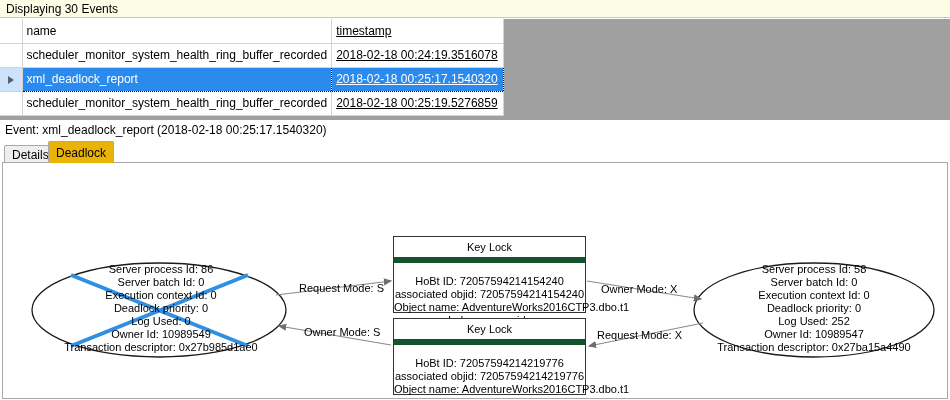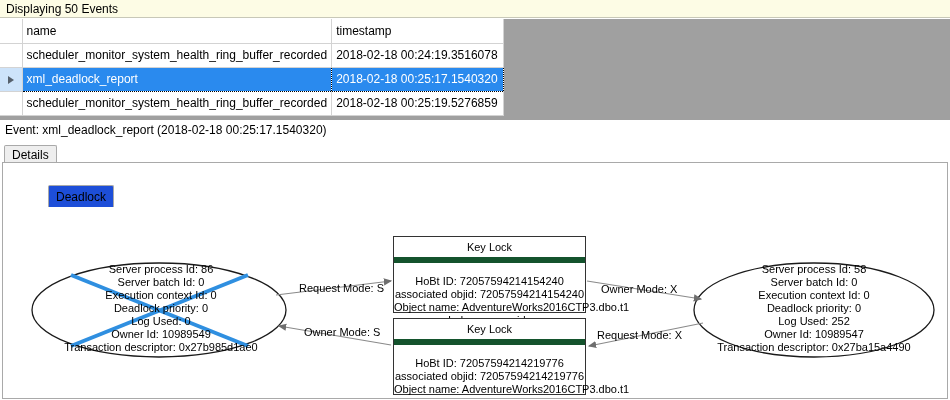--- a/index.html
+++ b/index.html
@@ -60,21 +60,21 @@
     font-weight: normal;
     text-align: left;
     height: 24px;
     white-space: nowrap;
     overflow: hidden;
     background: #ffffff;
     box-sizing: border-box;
   }
   table.events-grid .col-sel   { width: 22px; padding: 0; text-align: center; }
   table.events-grid .col-name  { width: 273px; }
-  table.events-grid .col-ts    { width: 172px; }
+  table.events-grid .col-ts    { width: 172px; text-decoration: underline; }
   table.events-grid tr.header td {
     background: #ffffff;
     color: #000000;
     border-bottom: 1px solid #d3d3d3;
   }
   table.events-grid tr.selected td.col-name,
   table.events-grid tr.selected td.col-ts {
     background: #2a8aee;
     color: #ffffff;
     border: 1px dotted #000000;
@@ -121,24 +121,23 @@
     font-size: 12px;
     padding: 0 7px;
     display: flex;
     align-items: center;
     border-radius: 2px 2px 0 0;
     justify-content: center;
   }
   .tab.inactive { left: 4px;  height: 18px; top: 4px; }
   .tab.active {
     left: 48px; height: 22px; top: 0px;
-    background: #1d4ed8;
+    background: #eab308;
     border-color: #a9a9a9;
     z-index: 3;
-    margin-top: 44px;
   }
 
   
   .pane {
     position: absolute;
     left: 2px; top: 162px;
     width: 946px; height: 237px;
     border: 1px solid #a9a9a9;
     box-sizing: border-box;
     background: #ffffff;
@@ -201,21 +200,21 @@
   #lbl-own-x  { left: 598px; top: 120px; }
   #lbl-own-s  { left: 301px; top: 163px; }
   #lbl-req-x  { left: 594px; top: 166px; }
 </style>
 </head>
 <body>
 
 <div id="app">
 
   <div class="banner">
-    <span>Displaying 50 Events</span>
+    <span>Displaying 30 Events</span>
   </div>
 
   <div class="grid-area">
     <table class="events-grid">
       <tbody>
         <tr class="header">
           <td class="col-sel"></td>
           <td class="col-name">name</td>
           <td class="col-ts">timestamp</td>
         </tr>

